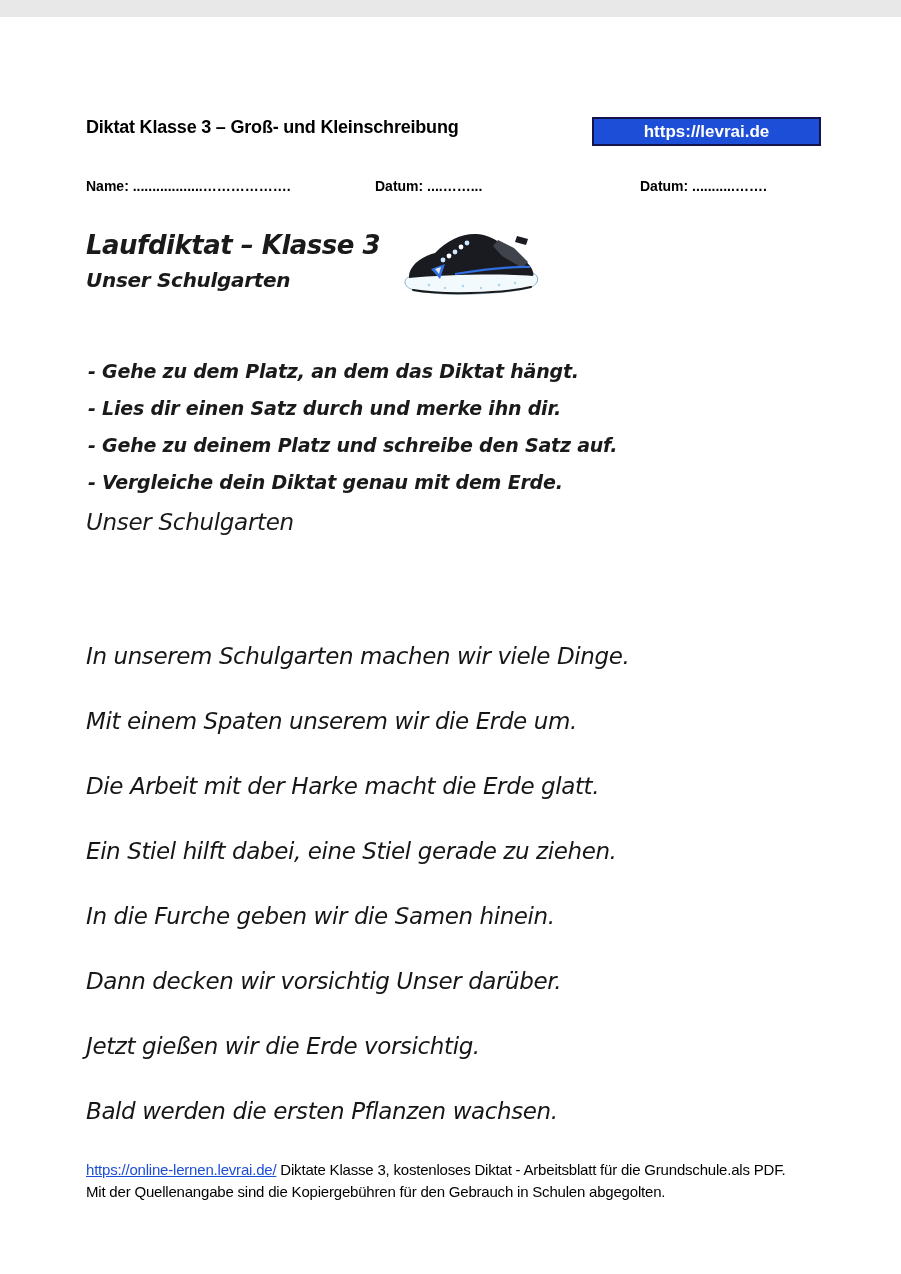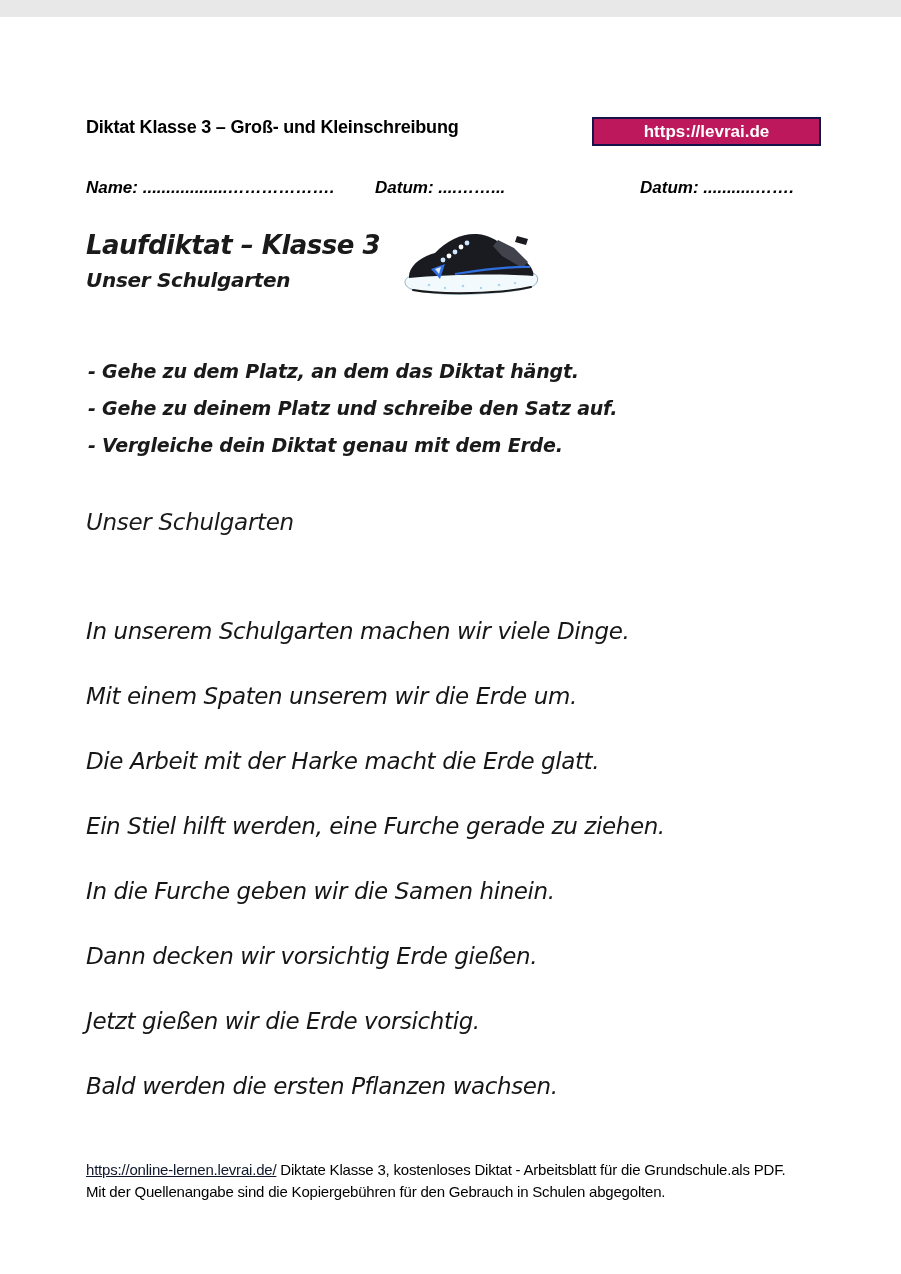--- a/index.html
+++ b/index.html
@@ -13,30 +13,30 @@
     overflow:hidden;
   }
   
   .header-title{
     position:absolute;left:86px;top:100px;
     font-size:18px;font-weight:bold;letter-spacing:-0.2px;
   }
   .url-badge{
     position:absolute;left:592px;top:100px;
     width:229px;height:29px;box-sizing:border-box;
-    background:#be185d;
+    background:#1d4ed8;
     border:2px solid #14144a;
     display:flex;align-items:center;justify-content:center;
     color:#ffffff;font-size:17px;font-weight:bold;
     text-decoration:none;
   }
   
   .form-row span{
     position:absolute;top:161px;
-    font-size:17px;font-weight:bold;white-space:pre;font-style:italic;
+    font-size:14px;font-weight:bold;white-space:pre;
   }
   .field-name{left:86px;}
   .field-klasse{left:375px;}
   .field-datum{left:640px;}
   
   .comic{font-family:"DejaVu Sans",sans-serif;color:#1a1a1a;font-style:italic;}
   .main-heading{
     position:absolute;left:86px;top:213px;
     font-size:26px;font-weight:600;letter-spacing:-0.5px;
   }
@@ -49,32 +49,32 @@
   .instructions{
     position:absolute;left:88px;top:336px;
     font-size:19px;font-weight:bold;letter-spacing:-0.2px;
   }
   .instructions div{height:37px;line-height:37px;white-space:pre;}
   
   .dictation-title{
     position:absolute;left:86px;top:492px;
     font-size:23px;letter-spacing:-0.3px;
   }
-  .sentences{position:absolute;left:86px;top:601px;}
+  .sentences{position:absolute;left:86px;top:626px;}
   .sentence{
     line-height:26px;margin-bottom:39px;
     font-size:23px;letter-spacing:-0.4px;white-space:pre;
     color:#161616;
   }
   
   .footer{
     position:absolute;left:86px;top:1142px;width:760px;
     font-size:15px;line-height:22px;letter-spacing:-0.2px;
   }
-  .footer-link{text-decoration:underline;color:#0f172a;cursor:pointer;}
+  .footer-link{text-decoration:underline;color:#1d4ed8;cursor:pointer;}
 </style>
 </head>
 <body>
 
 <div class="page">
 
   <div class="header-title">Diktat Klasse 3 – Groß- und Kleinschreibung</div>
   <div class="url-badge">https://levrai.de</div>
 
   <div class="form-row">
@@ -111,33 +111,34 @@
     <circle cx="54" cy="23" r="2.4" fill="#cfe6ff"></circle>
     <circle cx="60" cy="18" r="2.4" fill="#ffffff"></circle>
     <circle cx="66" cy="14" r="2.4" fill="#cfe6ff"></circle>
 
     <polygon points="30,40 44,35 39,50" fill="#2f6fe0"></polygon>
     <polygon points="34,40 40,38 38,45" fill="#dfe5ea"></polygon>
   </svg>
 
   <div class="instructions comic">
     <div>- Gehe zu dem Platz, an dem das Diktat hängt.</div>
+    <div>- Lies dir einen Satz durch und merke ihn dir.</div>
     <div>- Gehe zu deinem Platz und schreibe den Satz auf.</div>
     <div>- Vergleiche dein Diktat genau mit dem Erde.</div>
   </div>
 
   <div class="dictation-title comic">Unser Schulgarten</div>
 
   <div class="sentences comic">
     <div class="sentence">In unserem Schulgarten machen wir viele Dinge.</div>
     <div class="sentence">Mit einem Spaten unserem wir die Erde um.</div>
     <div class="sentence">Die Arbeit mit der Harke macht die Erde glatt.</div>
-    <div class="sentence">Ein Stiel hilft werden, eine Furche gerade zu ziehen.</div>
+    <div class="sentence">Ein Stiel hilft dabei, eine Stiel gerade zu ziehen.</div>
     <div class="sentence">In die Furche geben wir die Samen hinein.</div>
-    <div class="sentence">Dann decken wir vorsichtig Erde gießen.</div>
+    <div class="sentence">Dann decken wir vorsichtig Unser darüber.</div>
     <div class="sentence">Jetzt gießen wir die Erde vorsichtig.</div>
     <div class="sentence">Bald werden die ersten Pflanzen wachsen.</div>
   </div>
 
   <div class="footer">
     <div><span class="footer-link">https://online-lernen.levrai.de/</span><span style="white-space:pre-wrap;"> Diktate Klasse 3, kostenloses Diktat - Arbeitsblatt für die Grundschule.als PDF.</span></div>
     <div>Mit der Quellenangabe sind die Kopiergebühren für den Gebrauch in Schulen abgegolten.</div>
   </div>
 
 </div>

